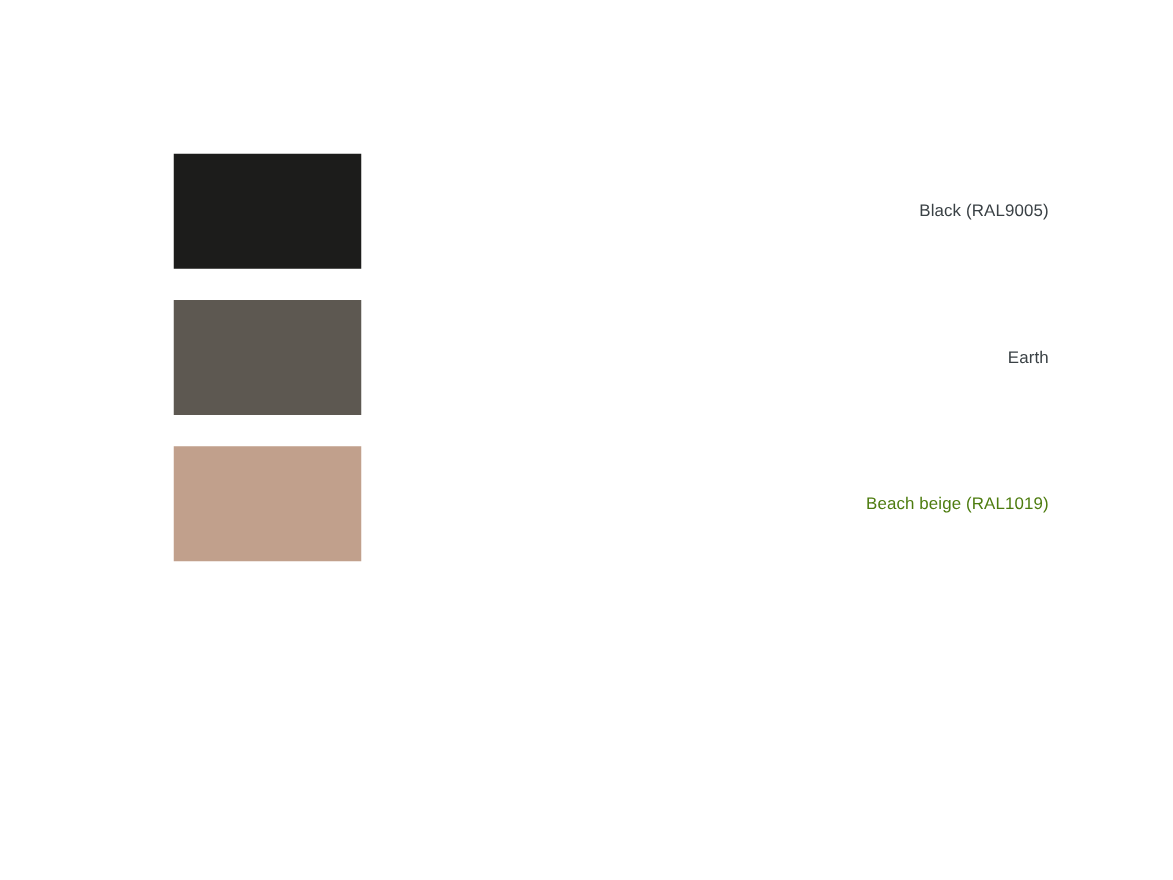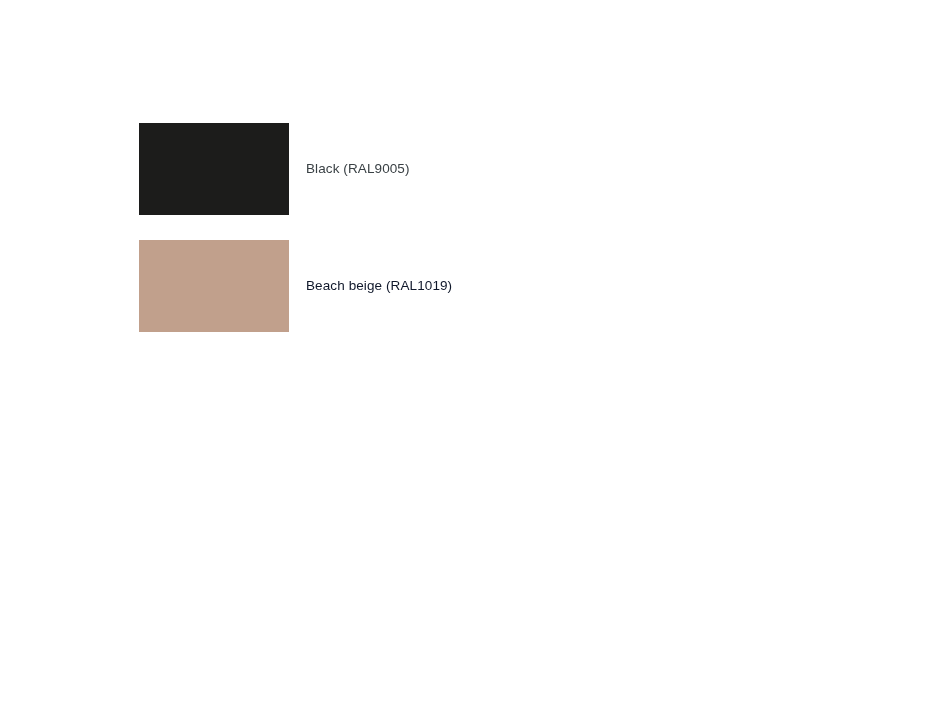--- a/index.html
+++ b/index.html
@@ -18,20 +18,21 @@
     position: absolute;
     left: 139px;
     top: 123px;
     width: 700px;
   }
 
   .swatch-row {
     display: flex;
     align-items: center;
     margin-bottom: 25px;
+    justify-content: space-between;
   }
 
   .swatch-chip {
     width: 150px;
     height: 92px;
     flex: 0 0 auto;
     background: #cccccc;
   }
 
   .swatch-label {
@@ -46,20 +47,24 @@
 </head>
 <body style="background: rgb(255, 255, 255);">
 
 <div id="swatch-list">
 
   <div class="swatch-row">
     <div class="swatch-chip" style="background: rgb(28, 28, 27);"></div>
     <div class="swatch-label" style="color: rgb(58, 65, 69);">Black (RAL9005)</div>
   </div>
 
+  <div class="swatch-row">
+    <div class="swatch-chip" style="background: rgb(93, 88, 81);"></div>
+    <div class="swatch-label" style="color: rgb(58, 65, 69);">Earth</div>
+  </div>
 
   <div class="swatch-row">
     <div class="swatch-chip" style="background: rgb(193, 160, 140);"></div>
-    <div class="swatch-label" style="color: #0f172a;">Beach beige (RAL1019)</div>
+    <div class="swatch-label" style="color: #4d7c0f;">Beach beige (RAL1019)</div>
   </div>
 
 
 </div>
 
 </body></html>

